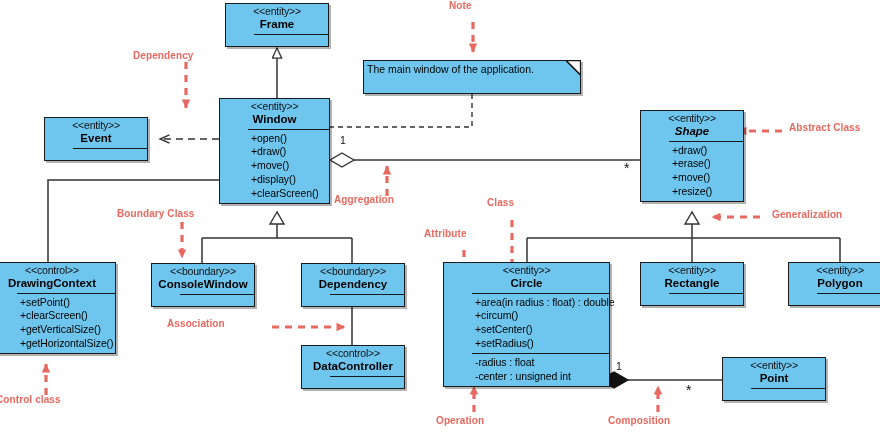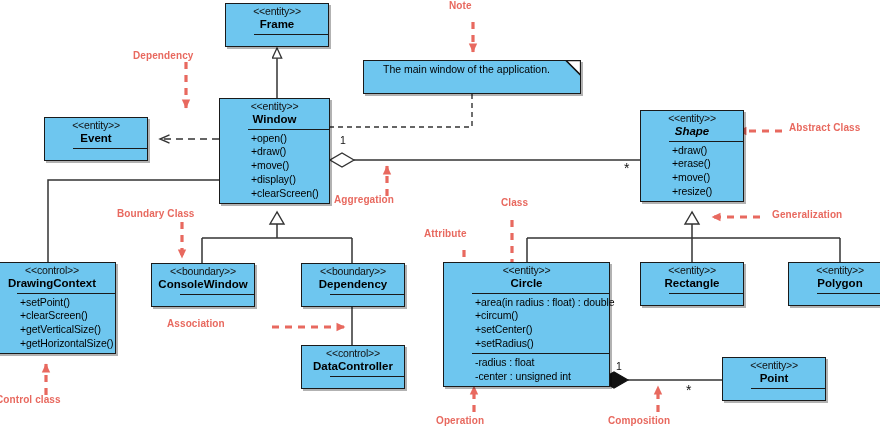--- a/index.html
+++ b/index.html
@@ -69,21 +69,21 @@
   .uml-note {
     position: absolute;
     box-sizing: border-box;
     background: #6ec6ef;
     border: 1.5px solid #1a1a1a;
     box-shadow: 2px 2px 0 rgba(0,0,0,0.30);
   }
   .uml-note .note-text {
     font-size: 10.5px;
     color: #000;
-    padding: 2px 19px;
+    padding: 2px 3px;
     line-height: 1.2;
     white-space: nowrap;
   }
   .note-fold {
     position: absolute;
     right: -1px;
     top: -1px;
     width: 0; height: 0;
     border-left: 15px solid transparent;
     border-top: 15px solid #ffffff;
@@ -339,21 +339,21 @@
   <span class="mult" style="left:340px; top:134px;">1</span>
   <span class="mult star" style="left:624px; top:164px;">*</span>
   <span class="mult" style="left:616px; top:360px;">1</span>
   <span class="mult star" style="left:686px; top:386px;">*</span>
 
   <span class="annot" style="left:449px; top:0px;">Note</span>
   <span class="annot" style="left:133px; top:50px;text-align:right;">Dependency</span>
   <span class="annot" style="left:789px; top:122px;">Abstract Class</span>
   <span class="annot" style="left:117px; top:208px;">Boundary Class</span>
   <span class="annot" style="left:334px; top:194px;">Aggregation</span>
-  <span class="annot" style="left:487px; top:197px;margin-left:14px;">Class</span>
+  <span class="annot" style="left:487px; top:197px;">Class</span>
   <span class="annot" style="left:424px; top:228px;">Attribute</span>
   <span class="annot" style="left:772px; top:209px;">Generalization</span>
   <span class="annot" style="left:167px; top:318px;">Association</span>
   <span class="annot" style="left:-4px; top:394px;">Control class</span>
   <span class="annot" style="left:436px; top:415px;">Operation</span>
   <span class="annot" style="left:608px; top:415px;">Composition</span>
 
 </div>
 
 </body></html>

